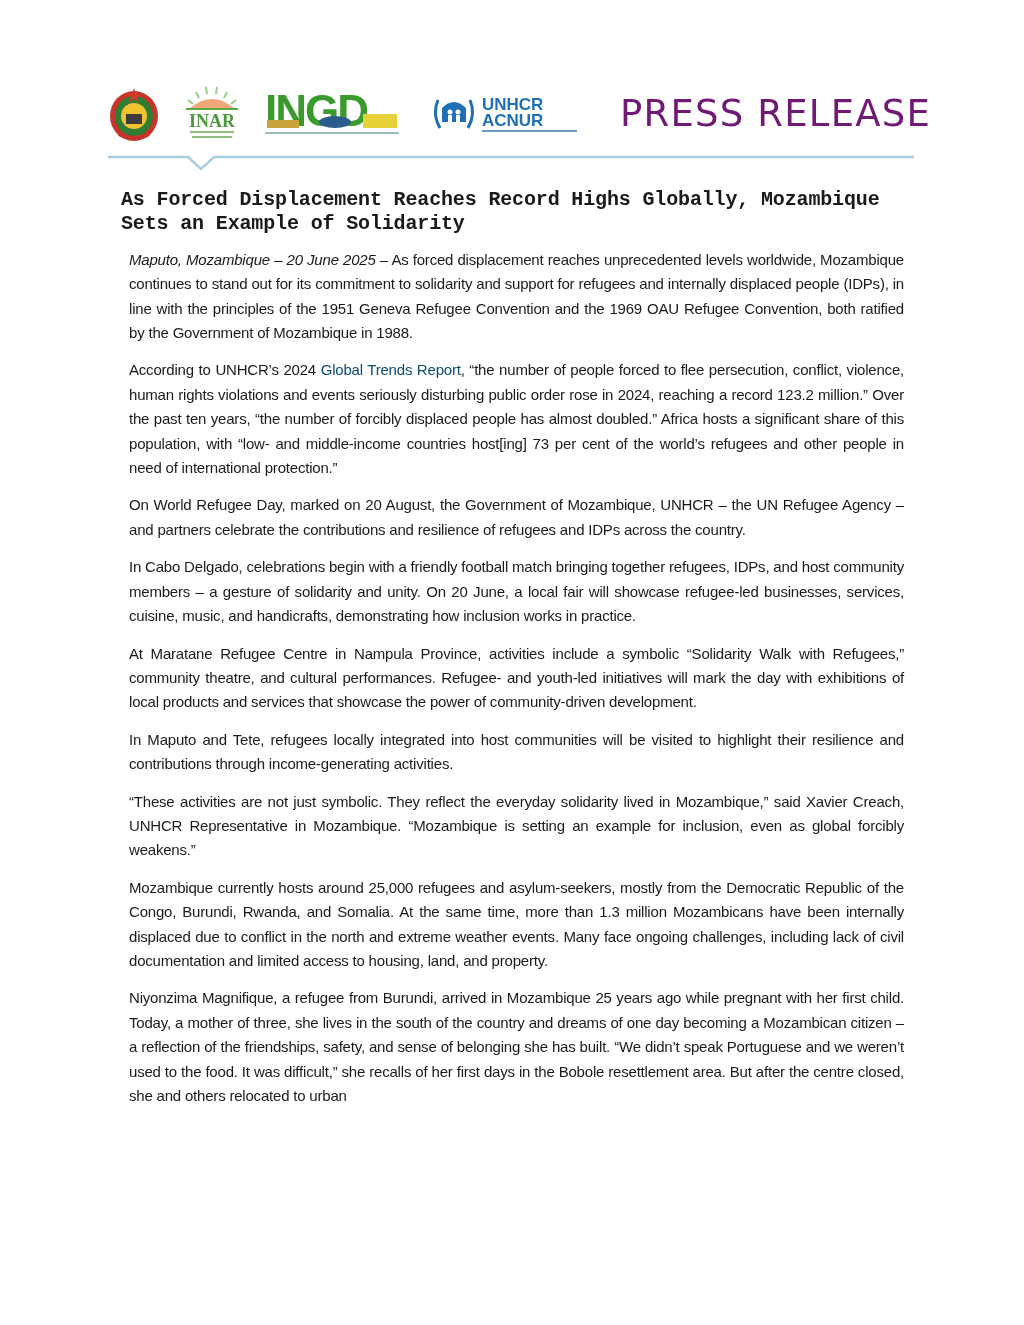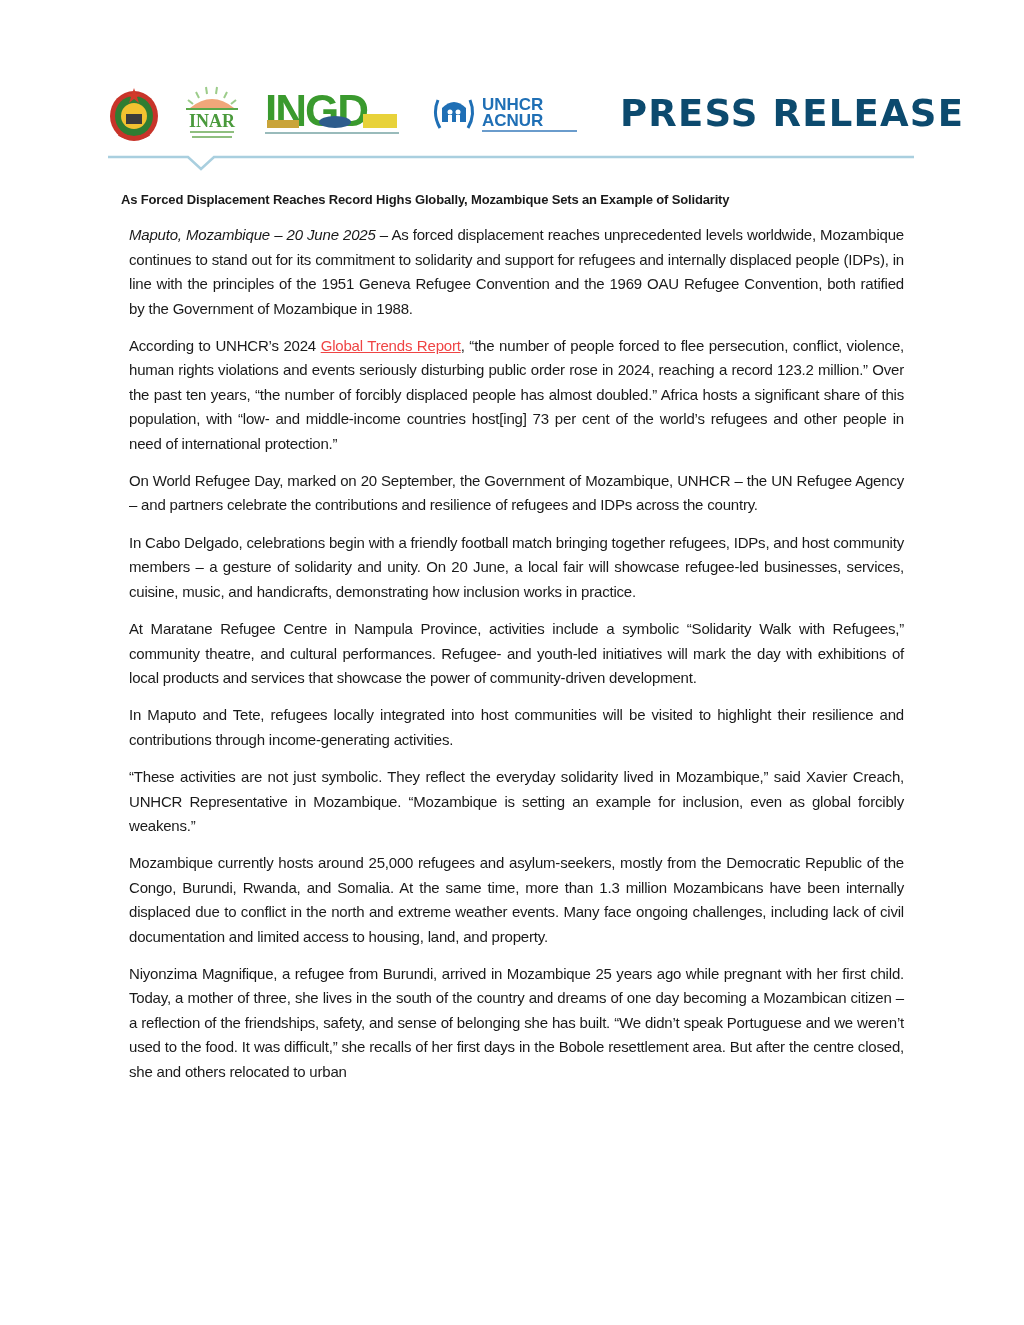--- a/index.html
+++ b/index.html
@@ -5,27 +5,27 @@
   html, body { margin: 0; padding: 0; background: #ffffff; }
   body { width: 1024px; height: 1325px; position: relative; overflow: hidden;
          font-family: "Liberation Sans", sans-serif; color: #1a1a1a; }
   .header { position: absolute; left: 0; top: 0; width: 1024px; height: 180px; }
   .logo { position: absolute; }
   .emblem { left: 107px; top: 86px; width: 54px; height: 56px; }
   .inar { left: 180px; top: 84px; width: 64px; height: 58px; }
   .ingd { left: 265px; top: 90px; width: 135px; height: 48px; }
   .unhcr { left: 432px; top: 92px; width: 150px; height: 44px; }
   .press-title { position: absolute; left: 620px; top: 92px; font-size: 37px; letter-spacing: 1.2px;
-                 color: #0c4a6e; font-family: "DejaVu Sans", sans-serif; font-weight: bold; line-height: 44px; }
+                 color: #701a75; font-family: "DejaVu Sans", sans-serif; font-weight: normal; line-height: 44px; }
   .divider { position: absolute; left: 108px; top: 150px; width: 806px; height: 26px; }
   .content { position: absolute; left: 121px; top: 188px; width: 783px; font-size: 15px; line-height: 24.4px; }
-  .headline { font-weight: bold; font-size: 13px; margin: 0 0 11px 0; letter-spacing: -0.15px; }
+  .headline { font-weight: bold; font-size: 20px; margin: 0 0 11px 0; letter-spacing: -0.15px; font-family: Liberation Mono, monospace; }
   .para { margin: 0 0 13px 8px; text-align: justify; letter-spacing: -0.2px; }
   .para em { font-style: italic; }
-  .link { color: #ef4444; text-decoration: underline; }
+  .link { color: #0c4a6e; }
 </style>
 </head>
 <body>
 
 <div class="header">
 
   <svg class="logo emblem" viewBox="0 0 54 56">
     <ellipse cx="27" cy="30" rx="24" ry="25" fill="#c8342a"></ellipse>
     <ellipse cx="27" cy="30" rx="19" ry="20" fill="#2f7d32"></ellipse>
     <circle cx="27" cy="30" r="13" fill="#f2c230"></circle>
@@ -78,20 +78,20 @@
   </svg>
 </div>
 
 <div class="content">
   <p class="headline">As Forced Displacement Reaches Record Highs Globally, Mozambique Sets an Example of Solidarity</p>
 
   <p class="para"><em>Maputo, Mozambique – 20 June 2025</em><span> – As forced displacement reaches unprecedented levels worldwide, Mozambique continues to stand out for its commitment to solidarity and support for refugees and internally displaced people (IDPs), in line with the principles of the 1951 Geneva Refugee Convention and the 1969 OAU Refugee Convention, both ratified by the Government of Mozambique in 1988.</span></p>
 
   <p class="para"><span>According to UNHCR’s 2024 </span><a class="link">Global Trends Report</a><span>, “the number of people forced to flee persecution, conflict, violence, human rights violations and events seriously disturbing public order rose in 2024, reaching a record 123.2 million.” Over the past ten years, “the number of forcibly displaced people has almost doubled.” Africa hosts a significant share of this population, with “low- and middle-income countries host[ing] 73 per cent of the world’s refugees and other people in need of international protection.”</span></p>
 
-  <p class="para">On World Refugee Day, marked on 20 September, the Government of Mozambique, UNHCR – the UN Refugee Agency – and partners celebrate the contributions and resilience of refugees and IDPs across the country.</p>
+  <p class="para">On World Refugee Day, marked on 20 August, the Government of Mozambique, UNHCR – the UN Refugee Agency – and partners celebrate the contributions and resilience of refugees and IDPs across the country.</p>
   <p class="para">In Cabo Delgado, celebrations begin with a friendly football match bringing together refugees, IDPs, and host community members – a gesture of solidarity and unity. On 20 June, a local fair will showcase refugee-led businesses, services, cuisine, music, and handicrafts, demonstrating how inclusion works in practice.</p>
   <p class="para">At Maratane Refugee Centre in Nampula Province, activities include a symbolic “Solidarity Walk with Refugees,” community theatre, and cultural performances. Refugee- and youth-led initiatives will mark the day with exhibitions of local products and services that showcase the power of community-driven development.</p>
   <p class="para">In Maputo and Tete, refugees locally integrated into host communities will be visited to highlight their resilience and contributions through income-generating activities.</p>
   <p class="para">“These activities are not just symbolic. They reflect the everyday solidarity lived in Mozambique,” said Xavier Creach, UNHCR Representative in Mozambique. “Mozambique is setting an example for inclusion, even as global forcibly weakens.”</p>
   <p class="para">Mozambique currently hosts around 25,000 refugees and asylum-seekers, mostly from the Democratic Republic of the Congo, Burundi, Rwanda, and Somalia. At the same time, more than 1.3 million Mozambicans have been internally displaced due to conflict in the north and extreme weather events. Many face ongoing challenges, including lack of civil documentation and limited access to housing, land, and property.</p>
   <p class="para">Niyonzima Magnifique, a refugee from Burundi, arrived in Mozambique 25 years ago while pregnant with her first child. Today, a mother of three, she lives in the south of the country and dreams of one day becoming a Mozambican citizen – a reflection of the friendships, safety, and sense of belonging she has built. “We didn’t speak Portuguese and we weren’t used to the food. It was difficult,” she recalls of her first days in the Bobole resettlement area. But after the centre closed, she and others relocated to urban</p>
 </div>
 
 </body></html>

